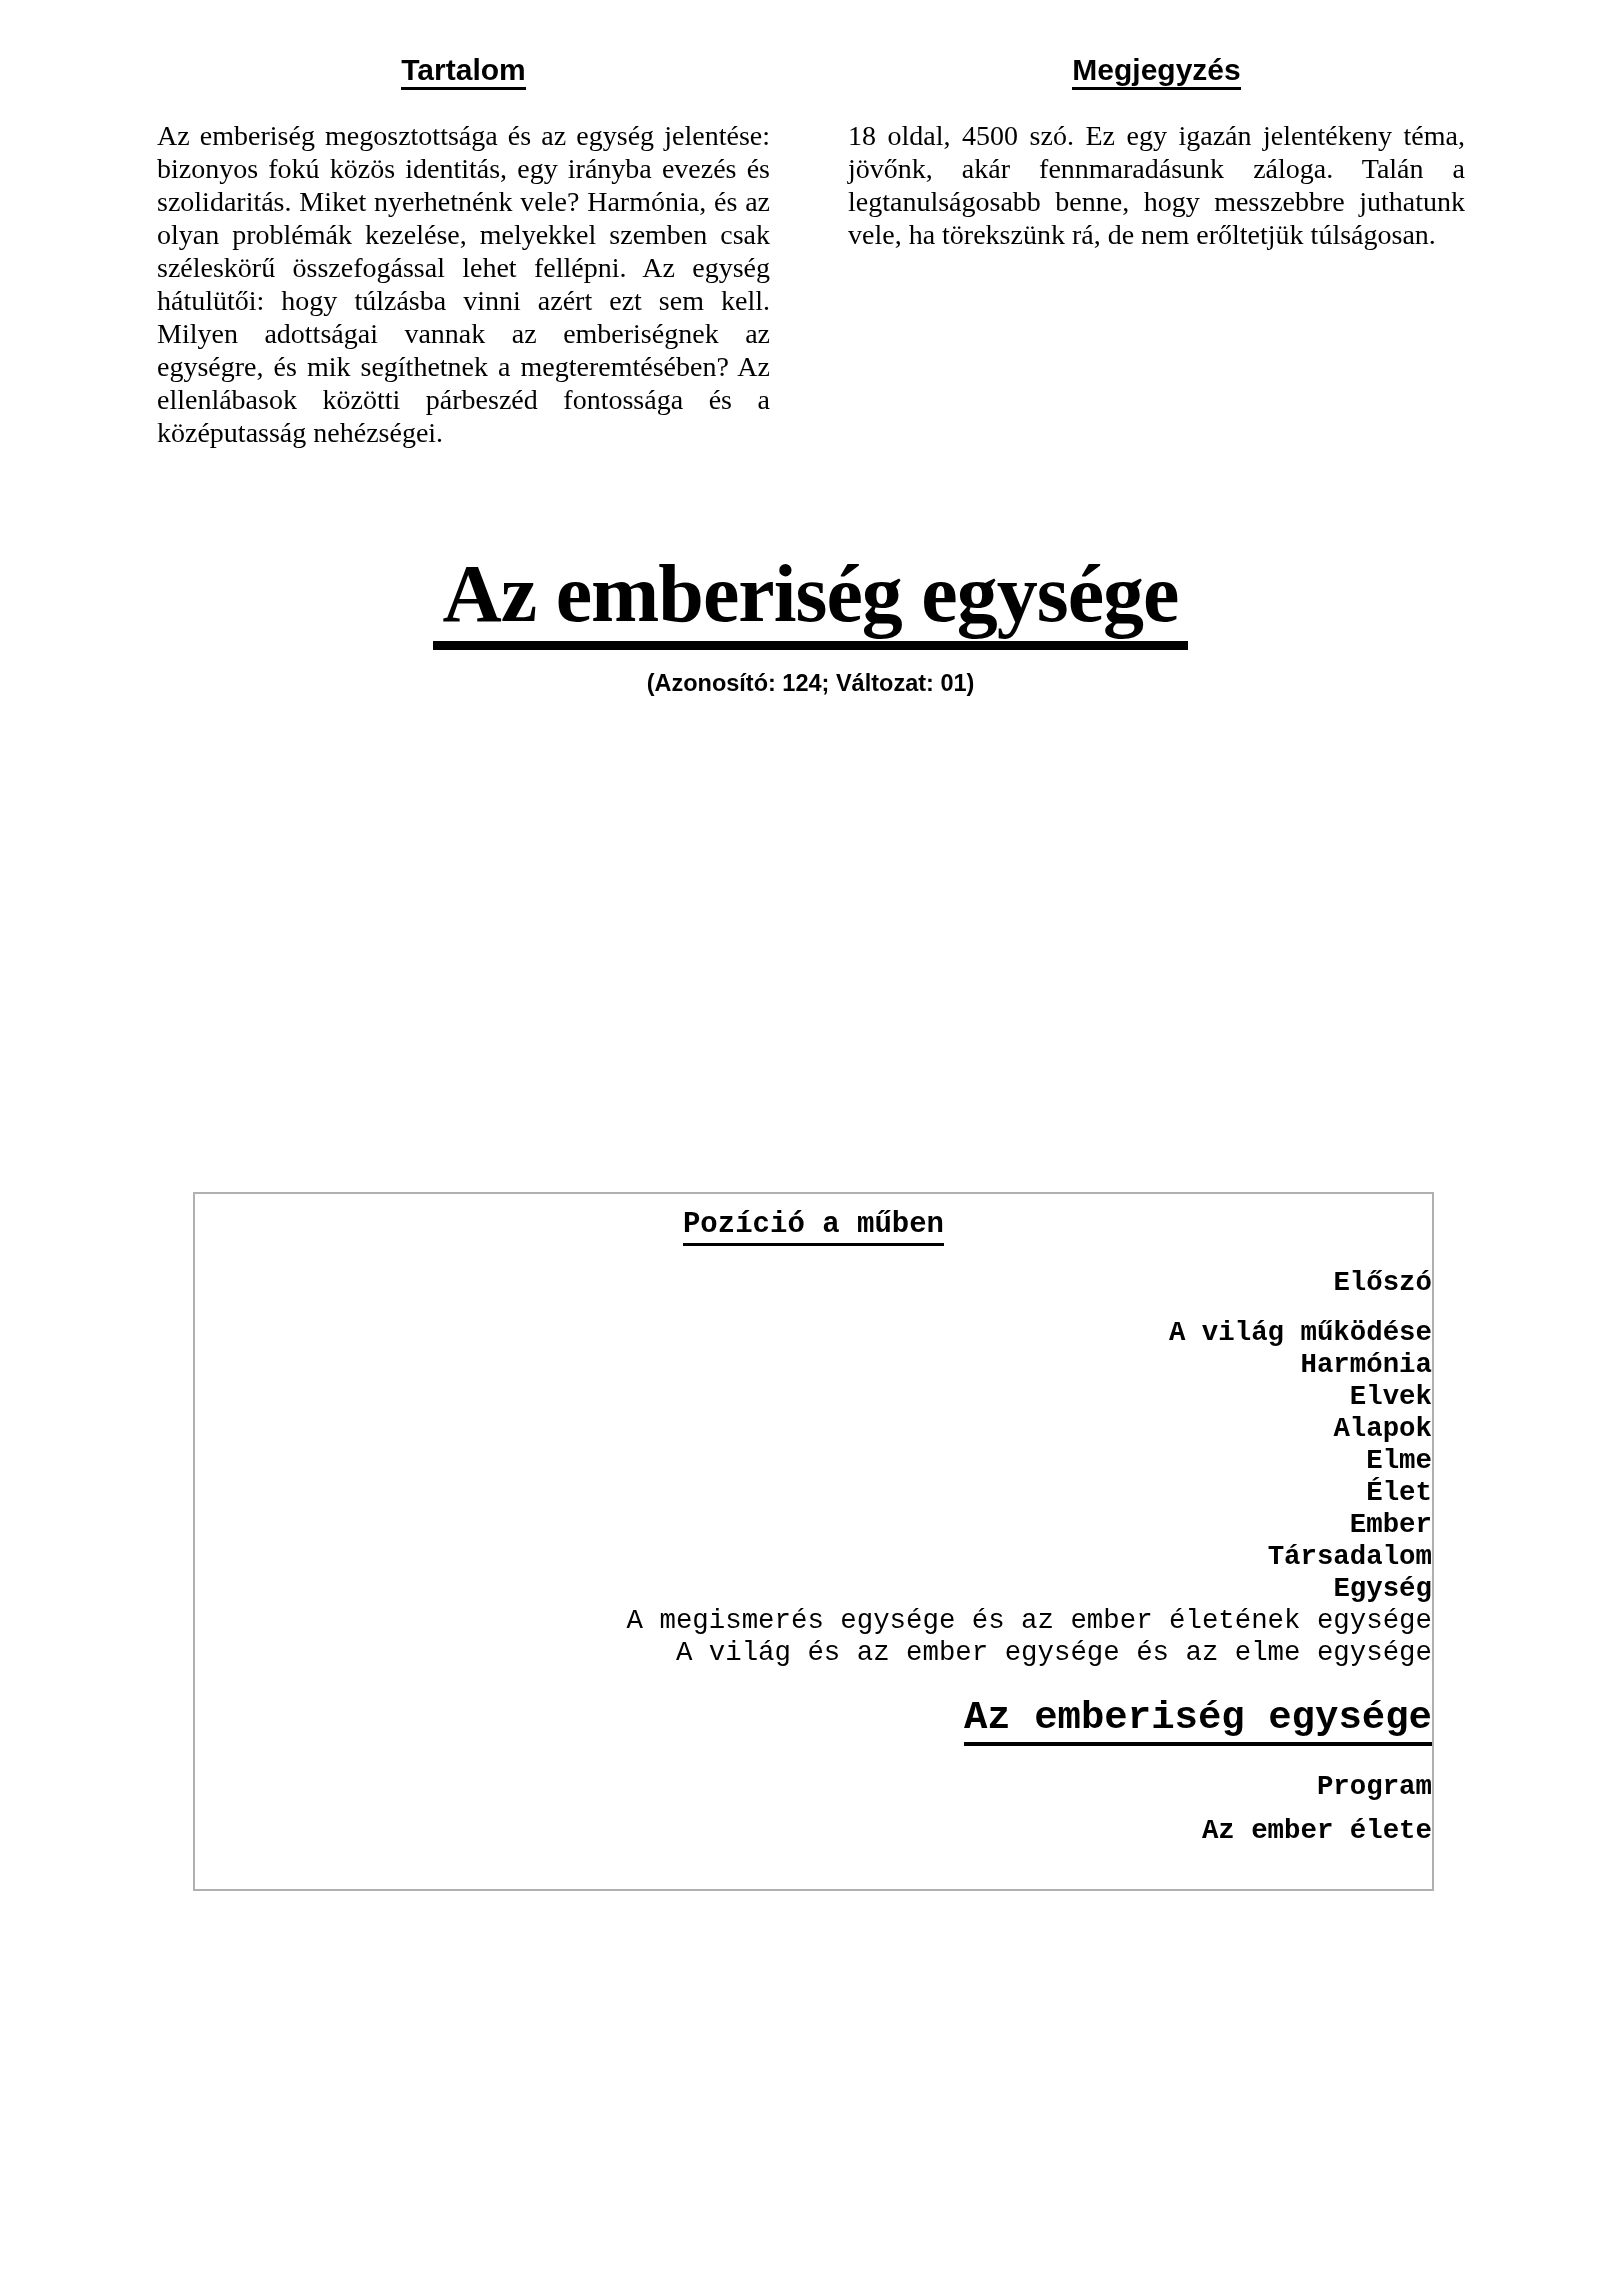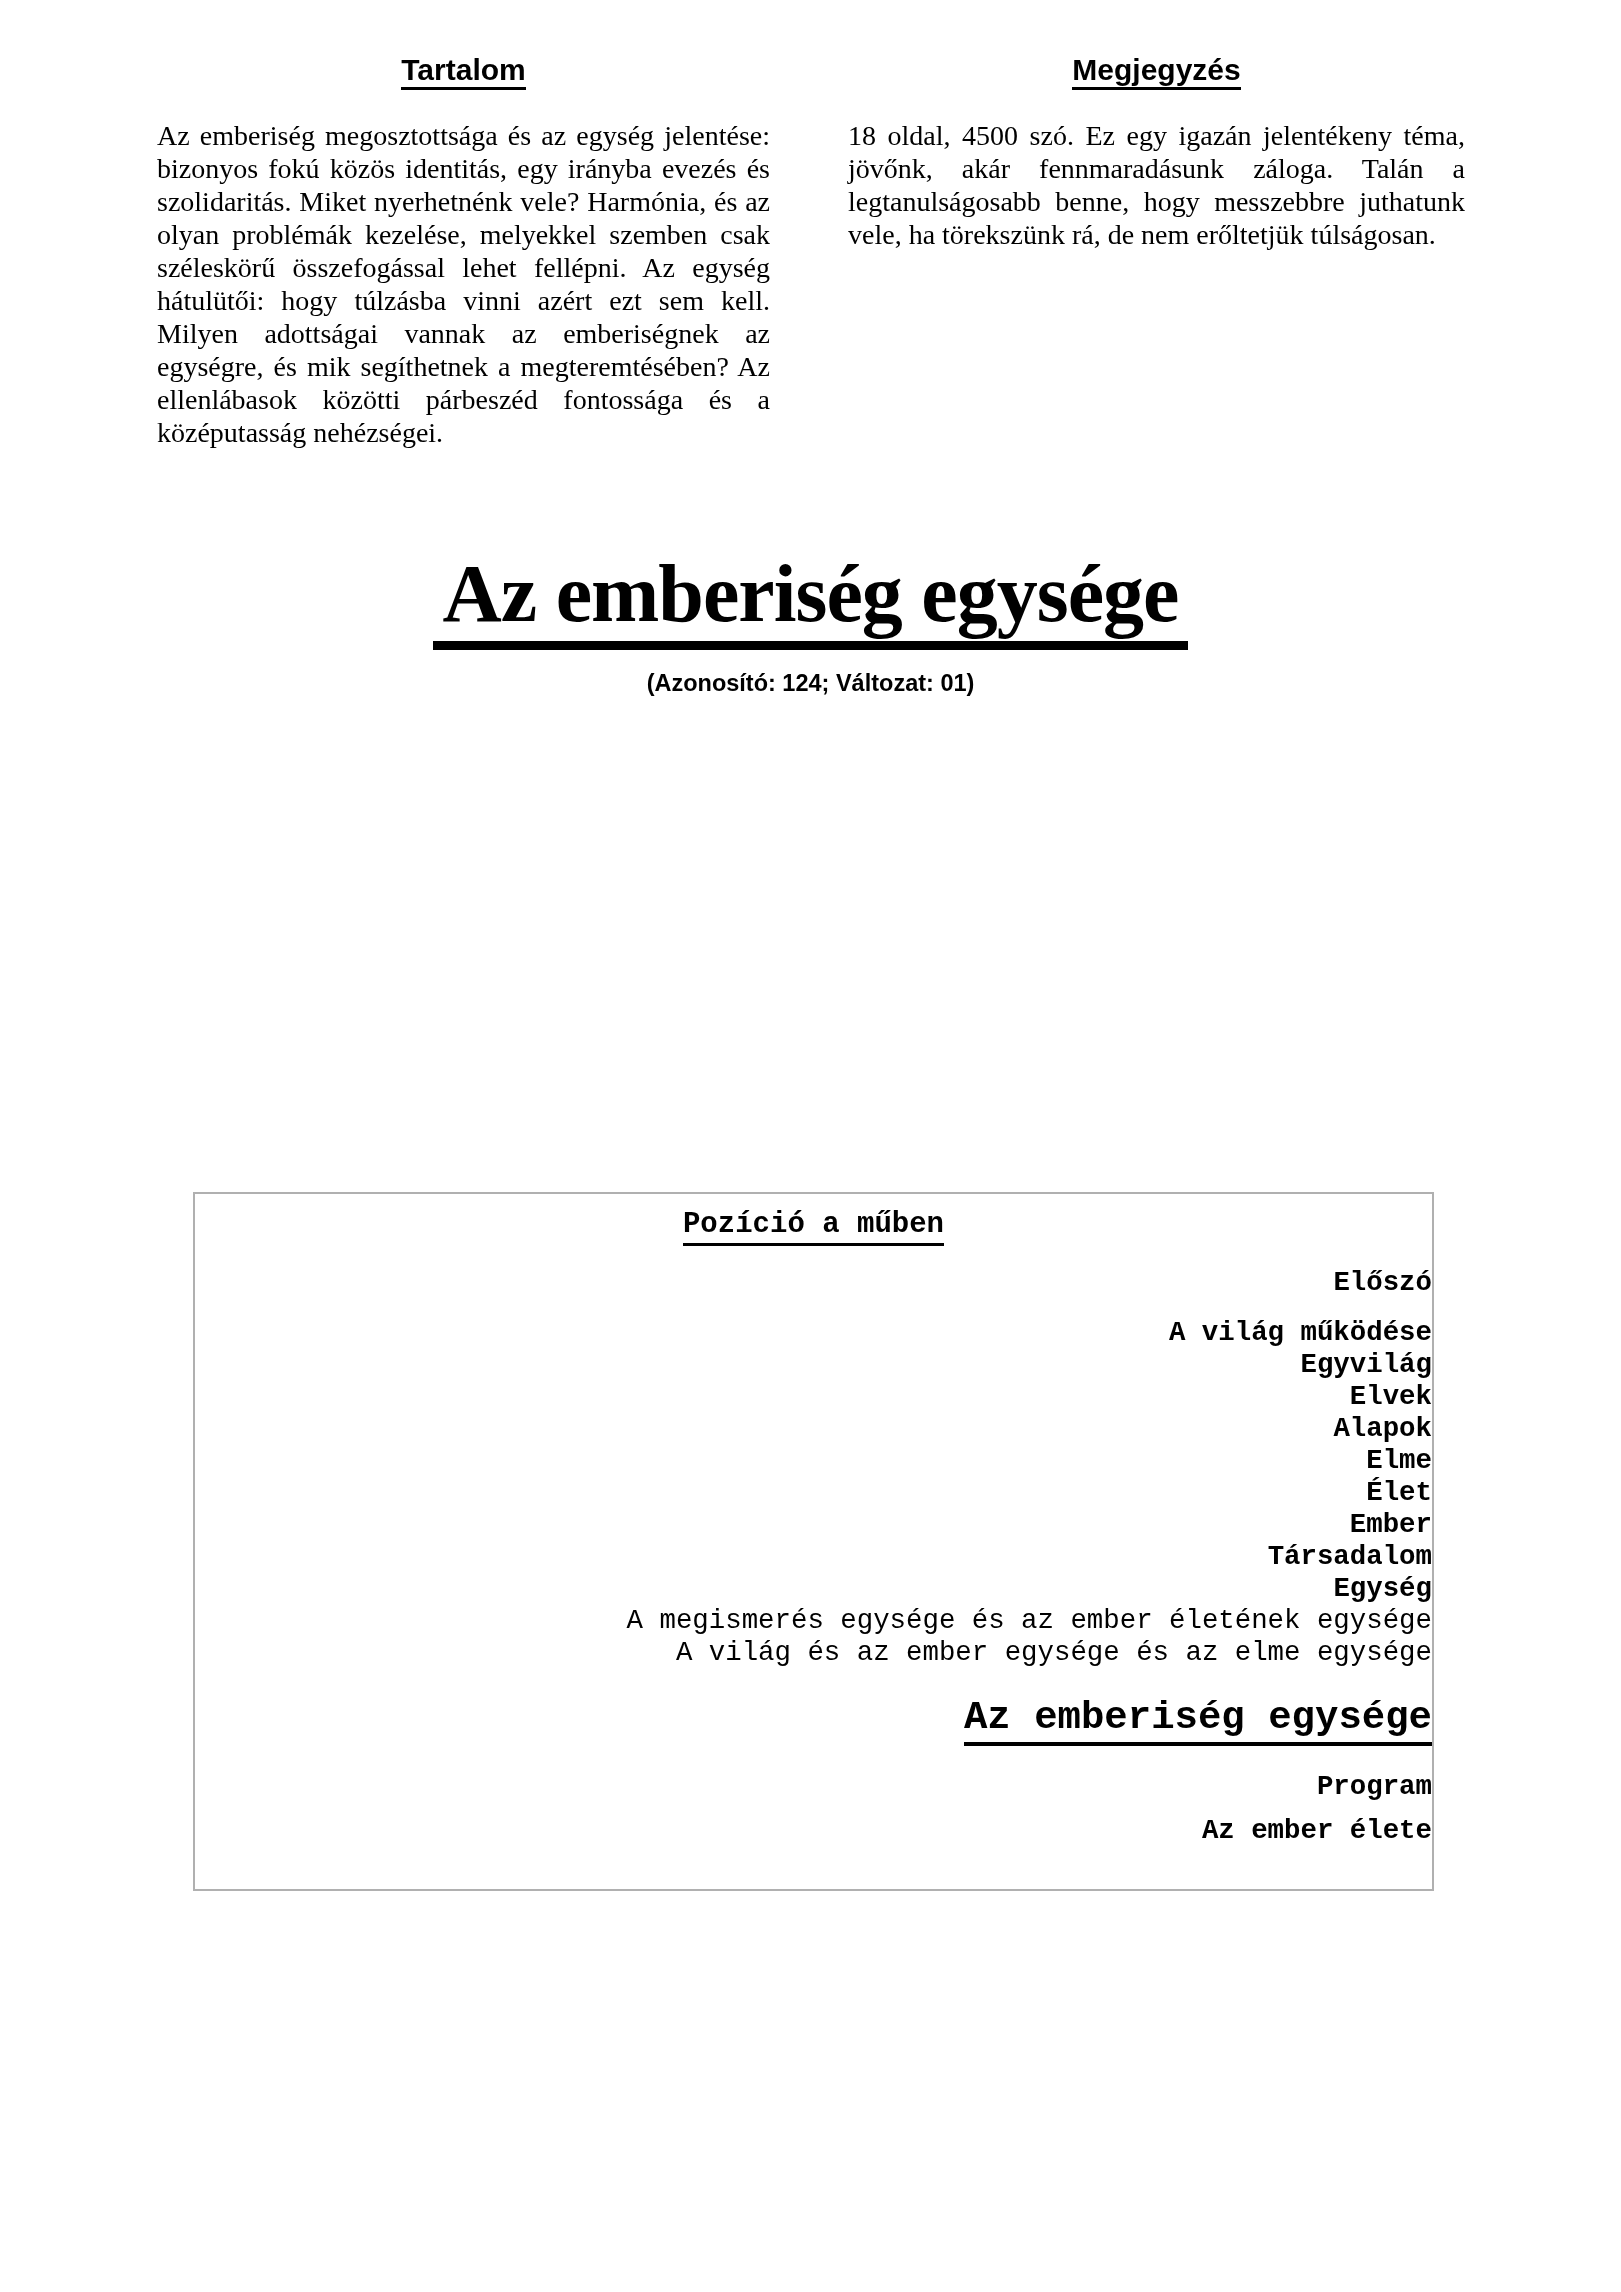--- a/index.html
+++ b/index.html
@@ -147,21 +147,21 @@
   <div class="title-wrap">
     <h1 class="doc-title">Az emberiség egysége</h1>
     <div class="doc-subtitle">(Azonosító: 124; Változat: 01)</div>
   </div>
 
   <div class="position-box">
     <div class="box-title"><span>Pozíció a műben</span></div>
     <div id="box-items">
         <div class="pos-item lvl-0 variant-bold"><span>Előszó</span></div>
         <div class="pos-item lvl-0 variant-bold"><span>A világ működése</span></div>
-        <div class="pos-item lvl-1 variant-bold"><span>Egyvilág</span></div>
+        <div class="pos-item lvl-1 variant-bold"><span>Harmónia</span></div>
         <div class="pos-item lvl-1 variant-bold"><span>Elvek</span></div>
         <div class="pos-item lvl-1 variant-bold"><span>Alapok</span></div>
         <div class="pos-item lvl-1 variant-bold"><span>Elme</span></div>
         <div class="pos-item lvl-1 variant-bold"><span>Élet</span></div>
         <div class="pos-item lvl-1 variant-bold"><span>Ember</span></div>
         <div class="pos-item lvl-1 variant-bold"><span>Társadalom</span></div>
         <div class="pos-item lvl-1 variant-bold"><span>Egység</span></div>
         <div class="pos-item lvl-2 variant-regular"><span>A megismerés egysége és az ember életének egysége</span></div>
         <div class="pos-item lvl-2 variant-regular"><span>A világ és az ember egysége és az elme egysége</span></div>
         <div class="pos-item lvl-2 variant-current"><span>Az emberiség egysége</span></div>

